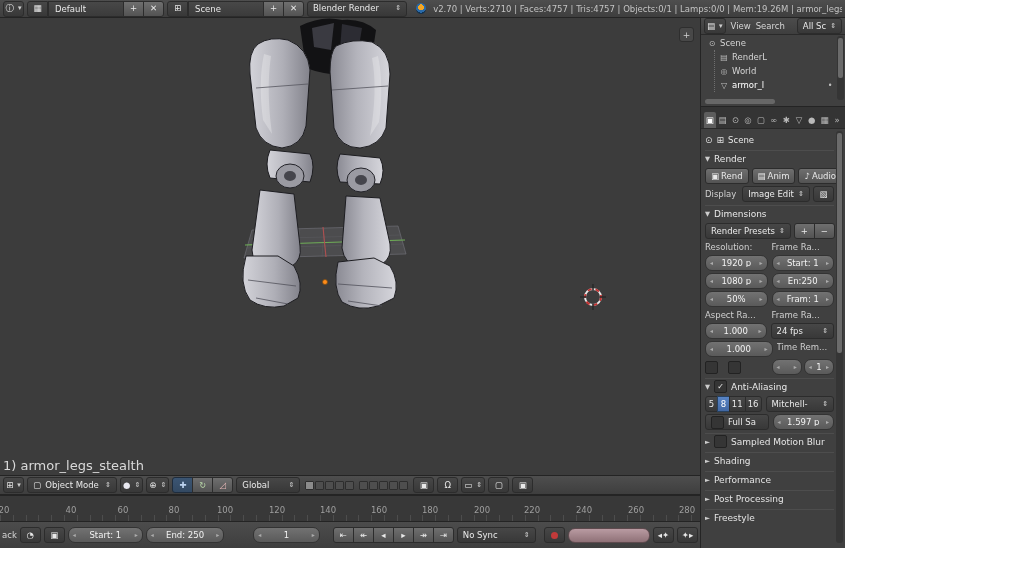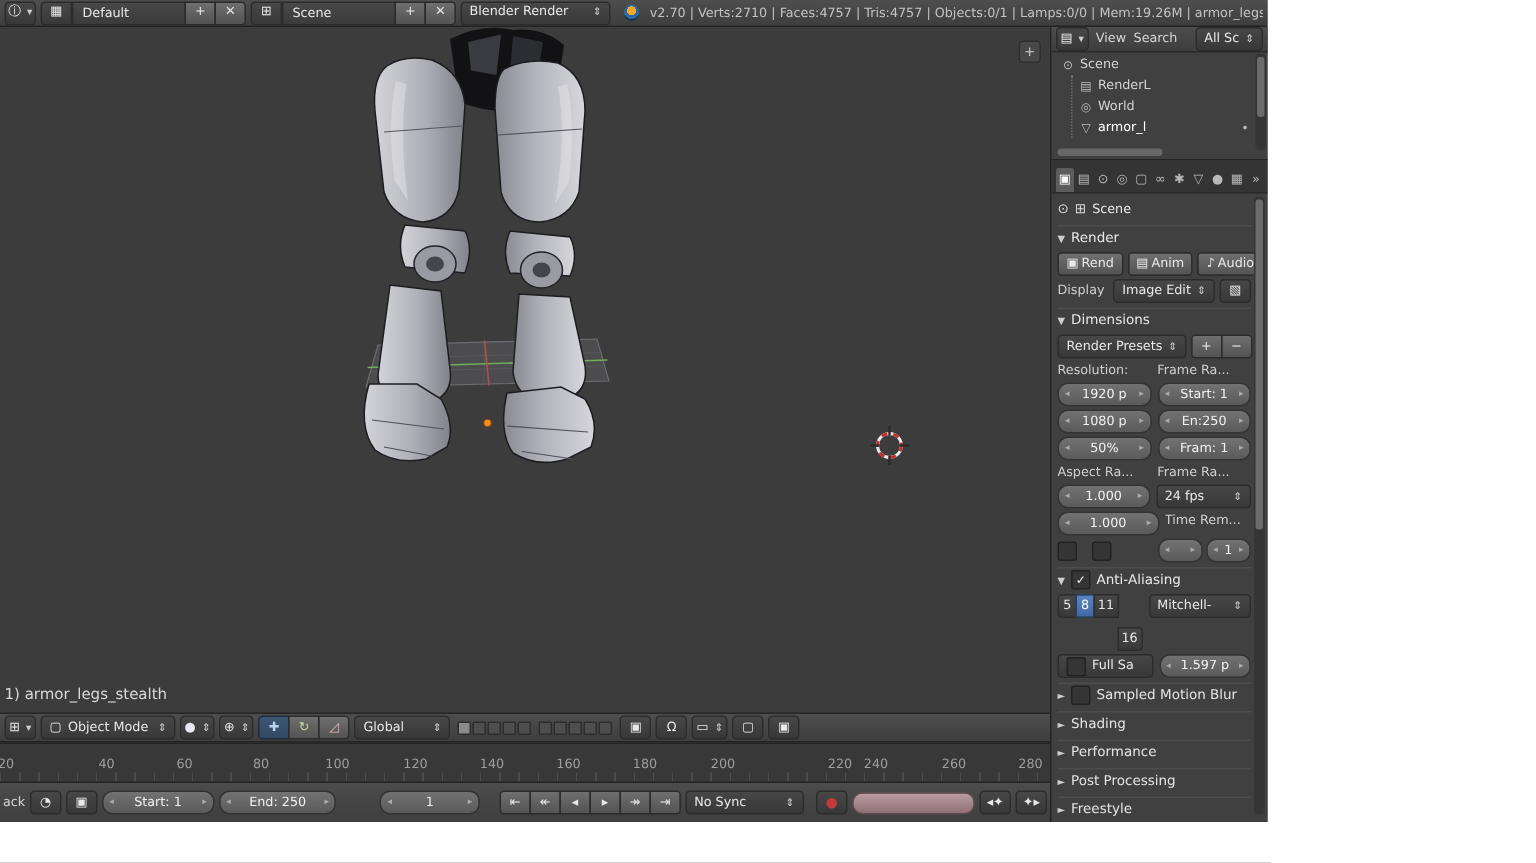--- a/index.html
+++ b/index.html
@@ -35,21 +35,21 @@
   
   #top-header{left:0;top:0;width:845px;height:18px;}
   .idname{display:inline-flex;align-items:center;height:14px;padding:0 6px;background:linear-gradient(#484848,#3b3b3b);
           border:1px solid #2c2c2c;color:#e9e9e9;font-size:8.5px;min-width:62px;}
   .stats{color:#c3c3c3;font-size:8.5px;white-space:nowrap;overflow:hidden;margin-left:4px;}
   .blogo{width:11px;height:11px;border-radius:50%;
          background:radial-gradient(circle at 50% 38%,#f5a623 0 3px,#2a6aa8 3px 5.5px,#13314e 5.5px);margin-left:6px;}
 
   
   #viewport{left:0;top:18px;width:700px;height:457px;background:#3c3c3c;overflow:hidden;}
-  .vp-label{position:absolute;left:3px;top:440px;color:#d9d9d9;font-size:10px;}
+  .vp-label{position:absolute;left:3px;top:440px;color:#d9d9d9;font-size:13px;}
   .expand-tab{position:absolute;right:6px;top:9px;width:13px;height:13px;background:#52525288;
               border:1px solid #2e2e2e;border-radius:3px;color:#cfcfcf;font-size:9px;
               display:flex;align-items:center;justify-content:center;}
 
   
   #vp-header{left:0;top:475px;width:700px;height:20px;border-top:1px solid #242424;}
   .layers{display:inline-flex;gap:1px;margin:0 2px;}
   .layers .cell{width:7px;height:7px;background:#4e4e4e;border:1px solid #2d2d2d;border-radius:1px;}
   .layers .cell.on{background:#8b8b8b;}
   .laygap{width:3px;}
@@ -88,21 +88,21 @@
   .crumb{display:flex;align-items:center;gap:4px;height:15px;margin:2px 0 3px;}
   .phead{display:flex;align-items:center;gap:4px;height:15px;margin:3px 0 2px;color:#e8e8e8;font-size:9px;
          border-top:1px solid #4d4d4d;}
   .tri{font-size:6.5px;color:#cdcdcd;}
   .row{display:flex;align-items:center;gap:3px;margin:2px 0;}
   .row2{display:flex;gap:4px;margin:2px 0;}
   .row2>*{flex:1;min-width:0;}
   .samp{display:flex;flex:1;}
   .samp .btn{flex:1;border-radius:0;margin-left:-1px;padding:0 2px;}
   .samp .btn:first-child{border-radius:3px 0 0 3px;margin-left:0;}
-  .samp .btn:last-child{border-radius:0 3px 3px 0;margin-top:22px;}
+  .samp .btn:last-child{border-radius:0 3px 3px 0;}
   .samp .btn.blue{background:linear-gradient(#5884c5,#4268a3);border-color:#27415f;color:#fff;}
   .sect{display:flex;align-items:center;gap:4px;height:15px;margin-top:3px;color:#e4e4e4;font-size:9px;
         border-top:1px solid #4d4d4d;}
 </style>
 </head>
 <body>
 
 <div class="bl">
 
   <div class="region hdr" id="top-header">
@@ -277,21 +277,21 @@
     <span class="tick-lb" style="left:4px">20</span>
     <span class="tick-lb" style="left:71px">40</span>
     <span class="tick-lb" style="left:123px">60</span>
     <span class="tick-lb" style="left:174px">80</span>
     <span class="tick-lb" style="left:225px">100</span>
     <span class="tick-lb" style="left:277px">120</span>
     <span class="tick-lb" style="left:328px">140</span>
     <span class="tick-lb" style="left:379px">160</span>
     <span class="tick-lb" style="left:430px">180</span>
     <span class="tick-lb" style="left:482px">200</span>
-    <span class="tick-lb" style="left:560px">220</span>
+    <span class="tick-lb" style="left:532px">220</span>
     <span class="tick-lb" style="left:584px">240</span>
     <span class="tick-lb" style="left:636px">260</span>
     <span class="tick-lb" style="left:687px">280</span>
     <span class="ticks"></span>
   </div>
 
   <div class="region" id="tl-controls">
     <span class="menu-lb">ack</span>
     <span class="btn dark icon">
       <span>◔</span>

